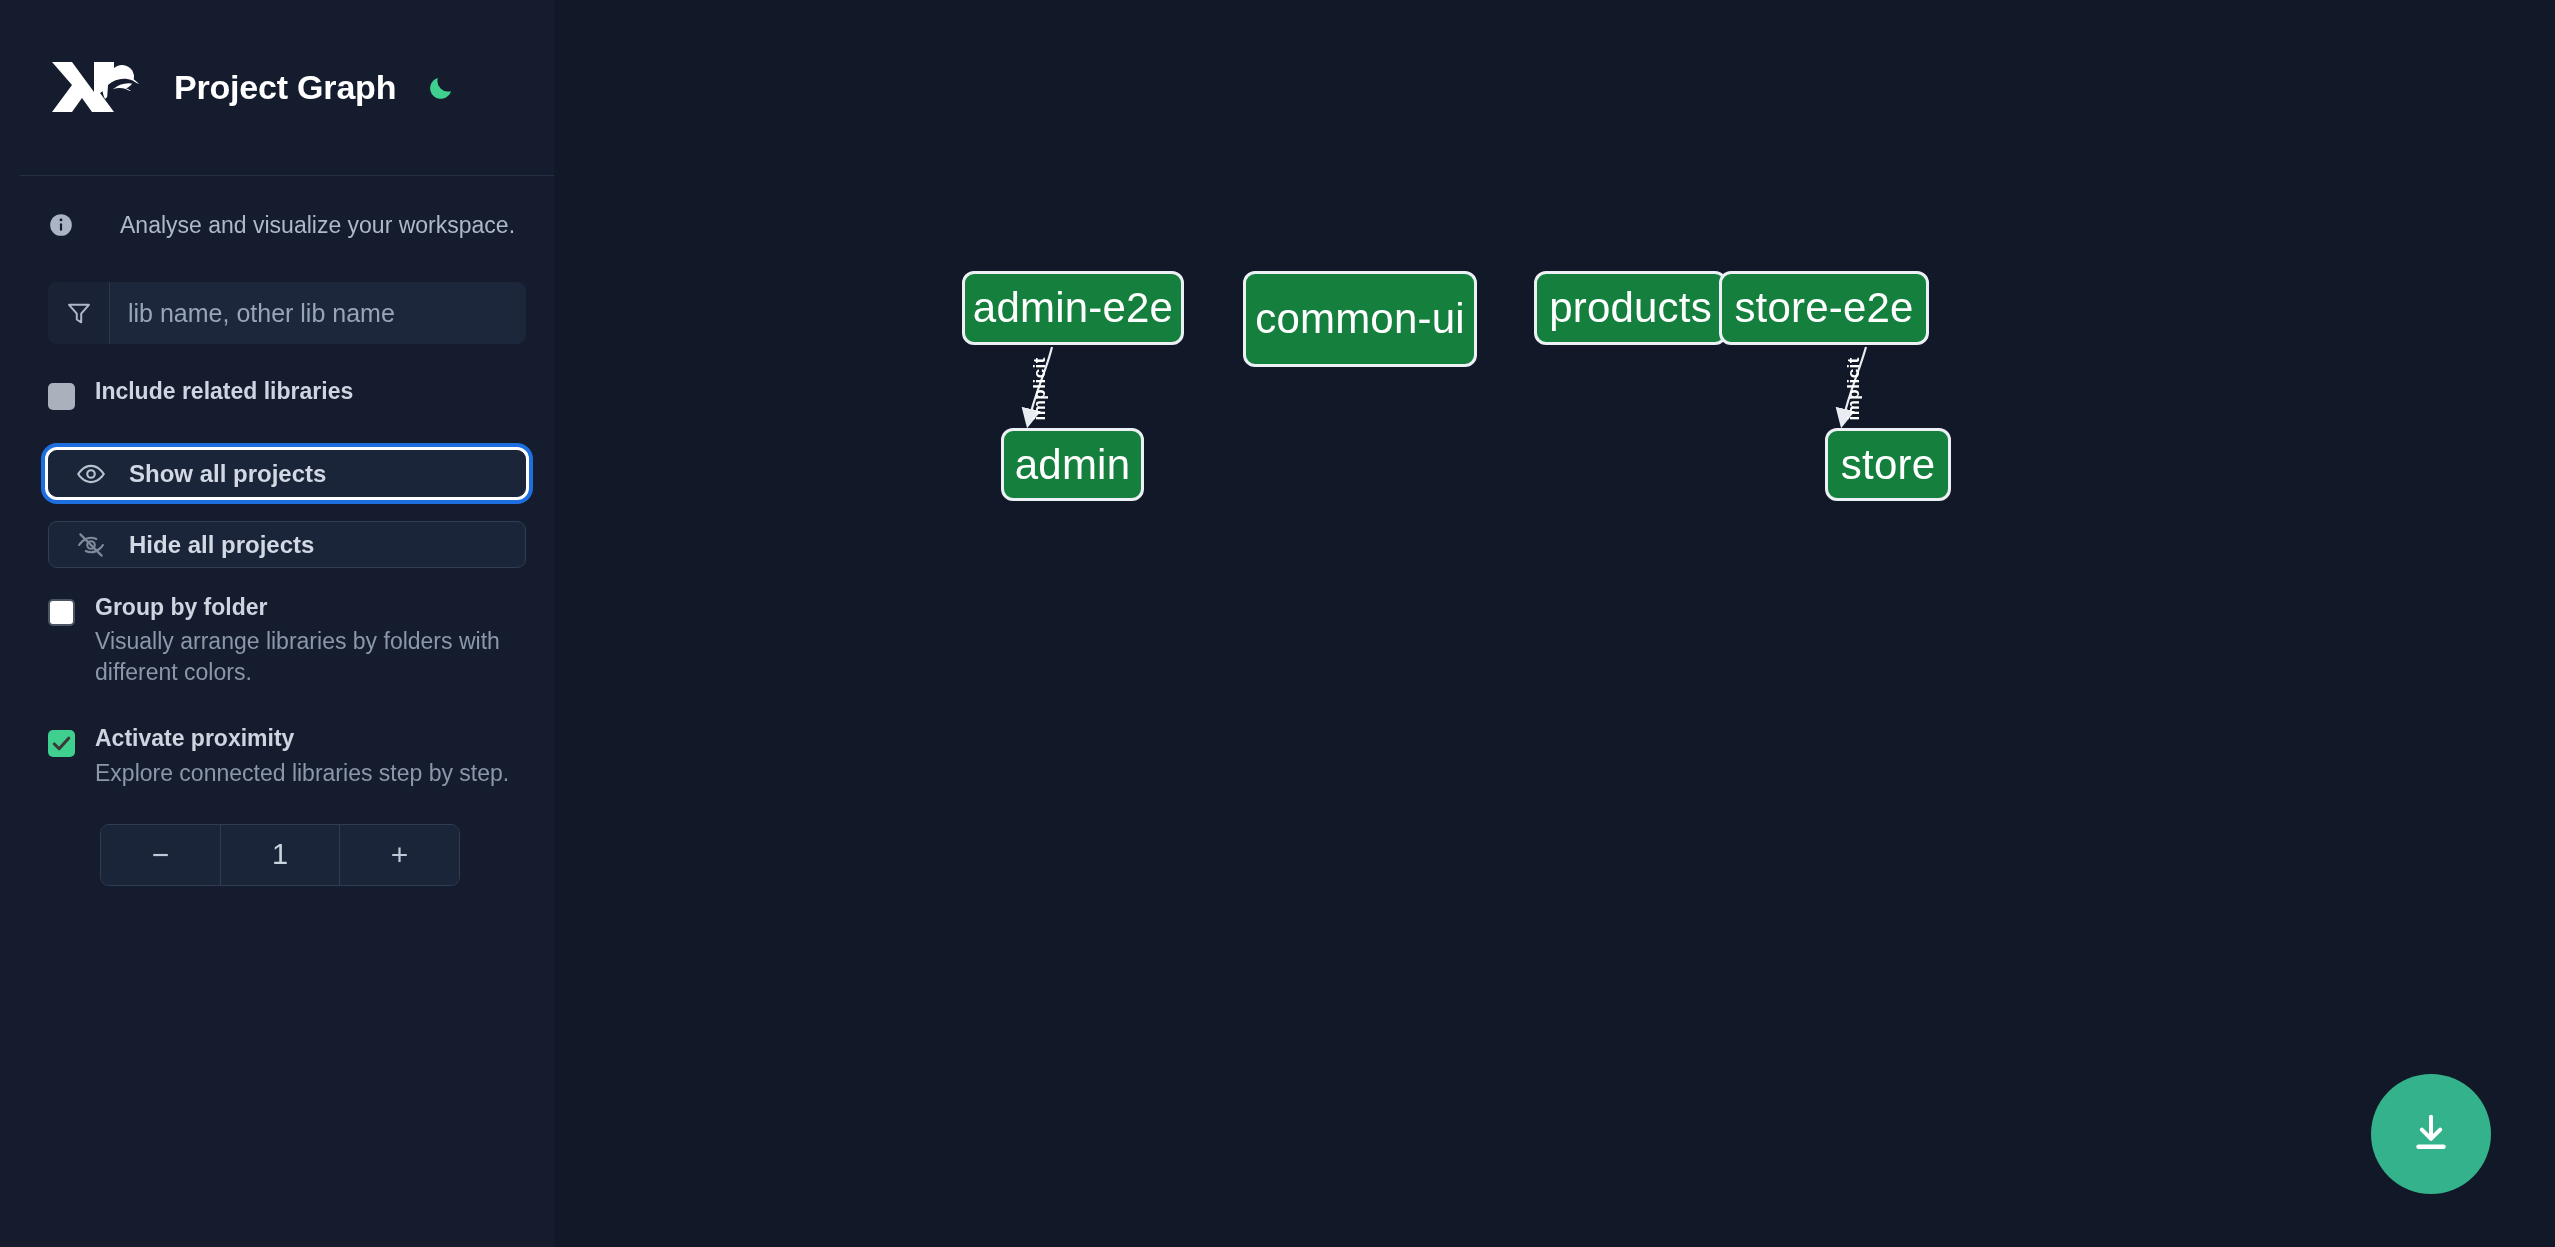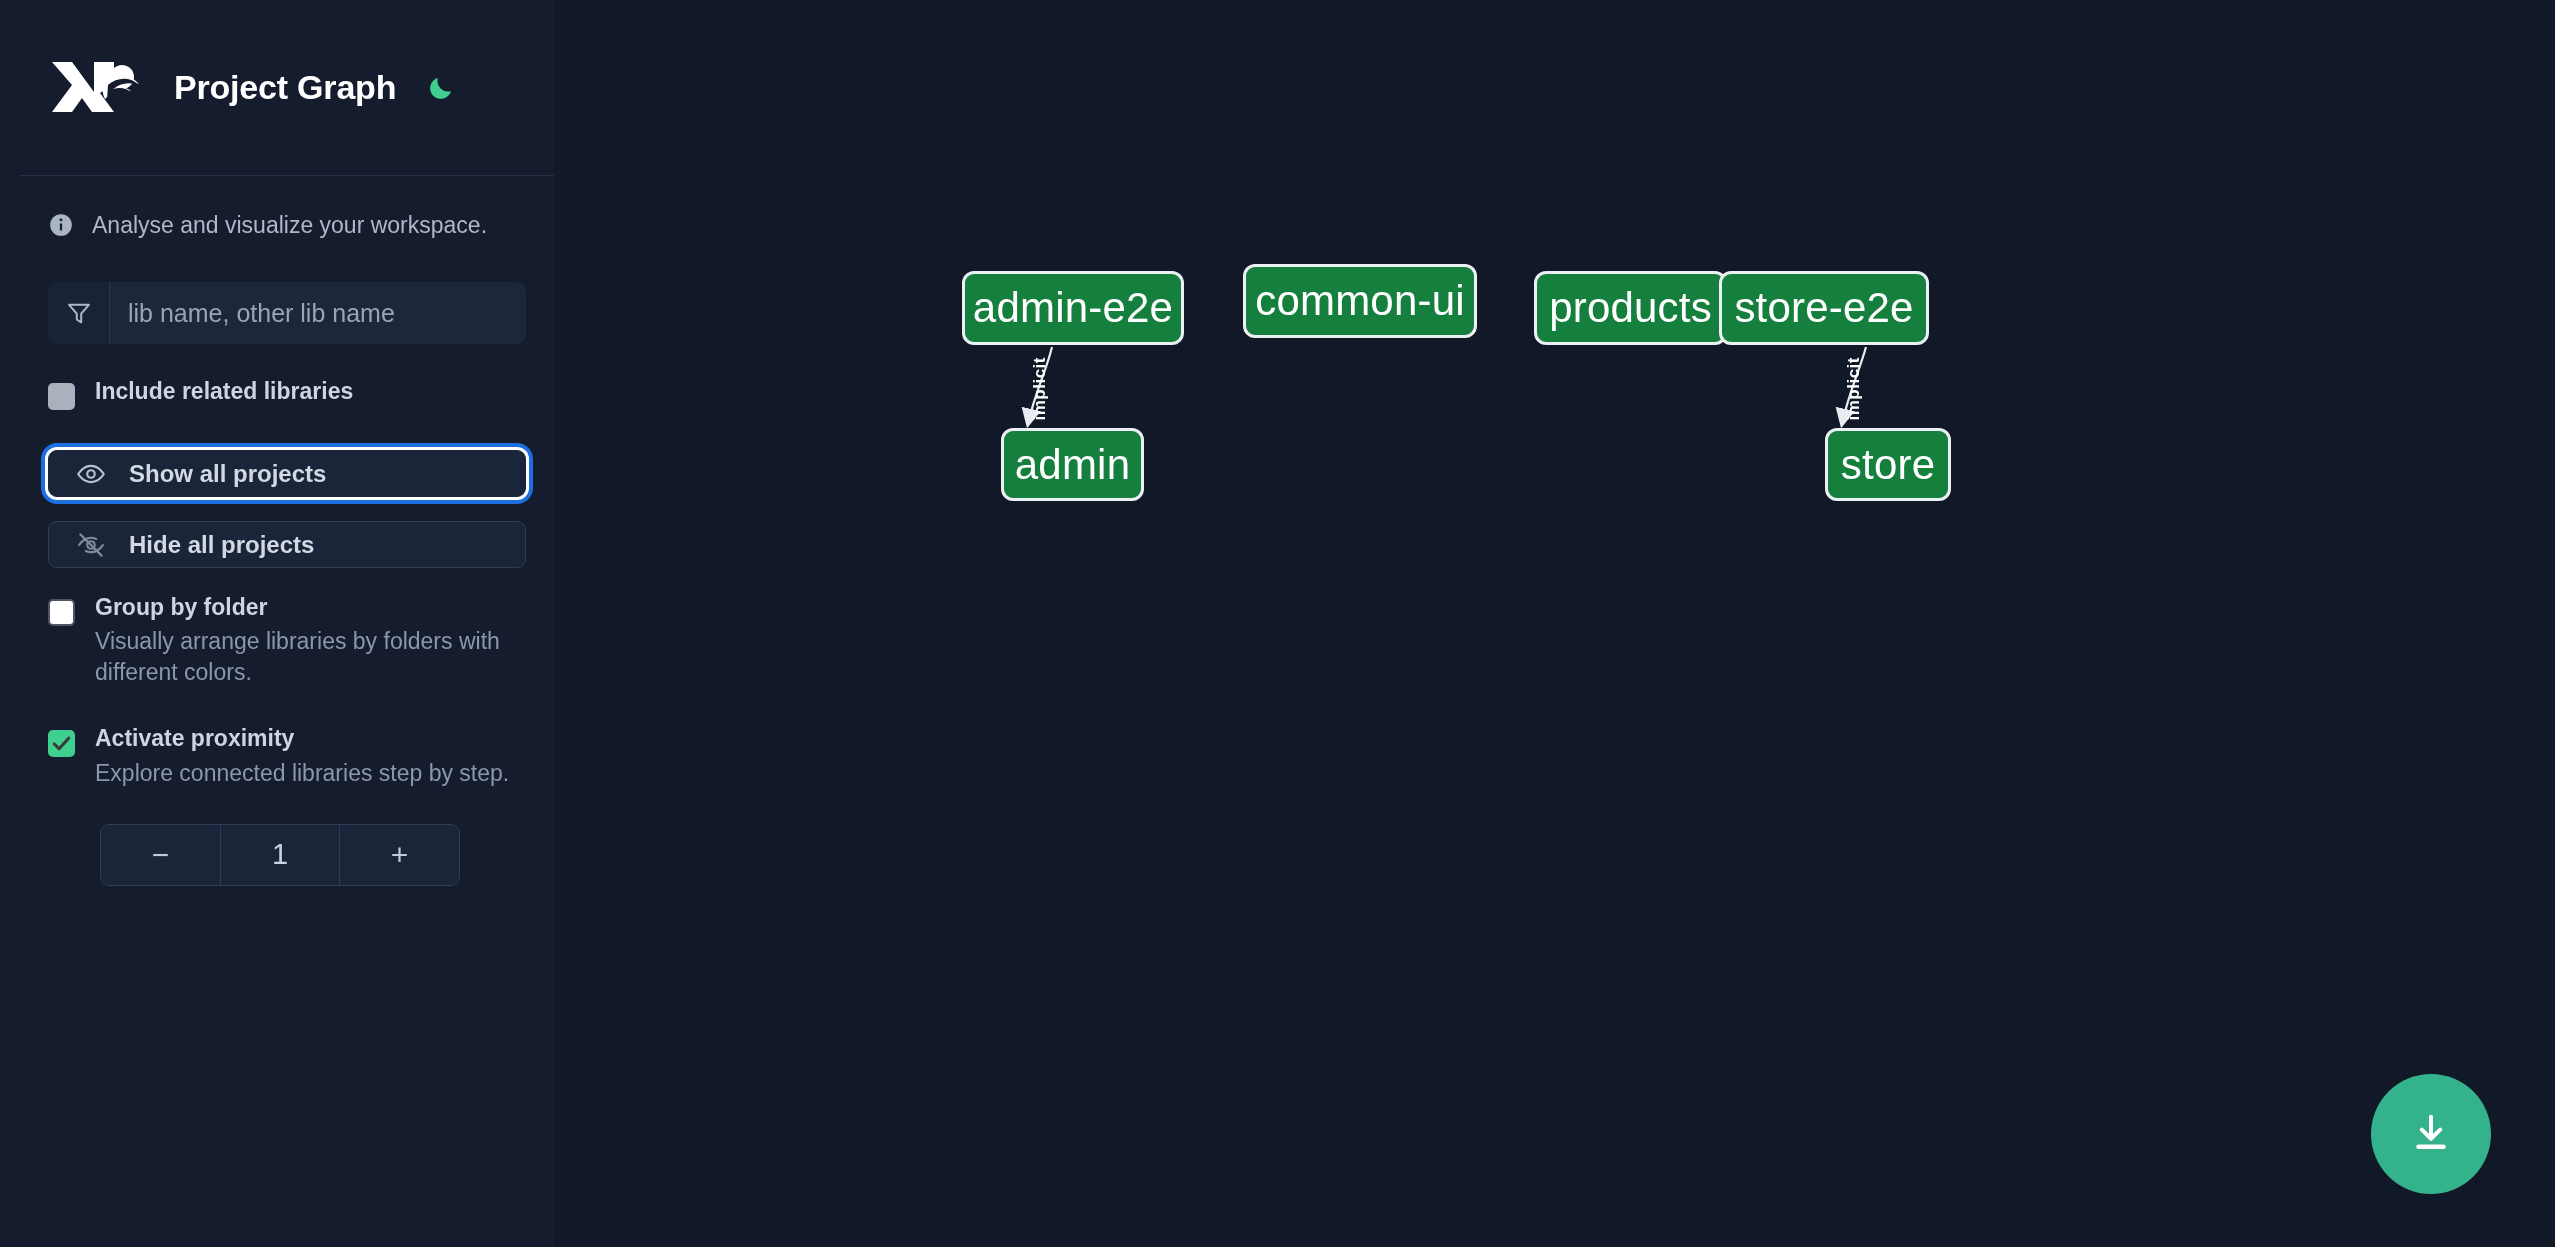--- a/index.html
+++ b/index.html
@@ -56,20 +56,21 @@
     align-items: center;
     justify-content: center;
     cursor: pointer;
   }
 
   .info-row {
     display: flex;
     align-items: center;
     padding: 0 28px;
     height: 98px;
+    gap: 28px;
   }
   .info-icon {
     width: 26px; height: 26px;
     flex: 0 0 26px;
   }
   .info-text {
     margin-left: 18px;
     color: #aeb8c9;
     font-size: 23px;
     white-space: nowrap;
@@ -367,21 +368,21 @@
           <path d="M0 0 L9 4.5 L0 9 z" fill="#e9edf2"></path>
         </marker>
       </defs>
       <path d="M498 347 C 492 372, 481 392, 474 424" fill="none" stroke="#e9edf2" stroke-width="2.2" marker-end="url(#ah)"></path>
       <path d="M1312 347 C 1305 372, 1295 392, 1288 424" fill="none" stroke="#e9edf2" stroke-width="2.2" marker-end="url(#ah)"></path>
     </svg>
 
     <div class="node" style="left:408px; top:271px; width:222px; height:74px;">
       <span>admin-e2e</span>
     </div>
-    <div class="node" style="left:689px; top:264px; width:234px; height:74px;">
+    <div class="node" style="left:689px; top:271px; width:234px; height:96px;">
       <span>common-ui</span>
     </div>
     <div class="node" style="left:980px; top:271px; width:193px; height:74px;">
       <span>products</span>
     </div>
     <div class="node" style="left:1165px; top:271px; width:210px; height:74px;">
       <span>store-e2e</span>
     </div>
     <div class="node" style="left:447px; top:428px; width:143px; height:73px;">
       <span>admin</span>

